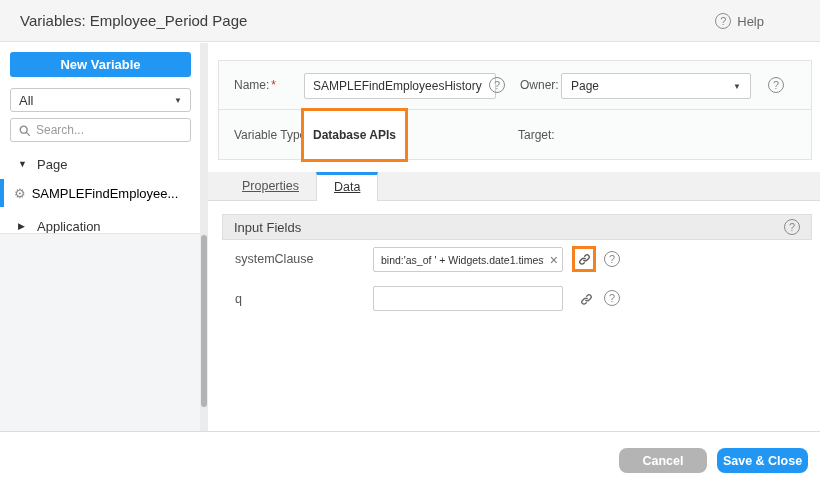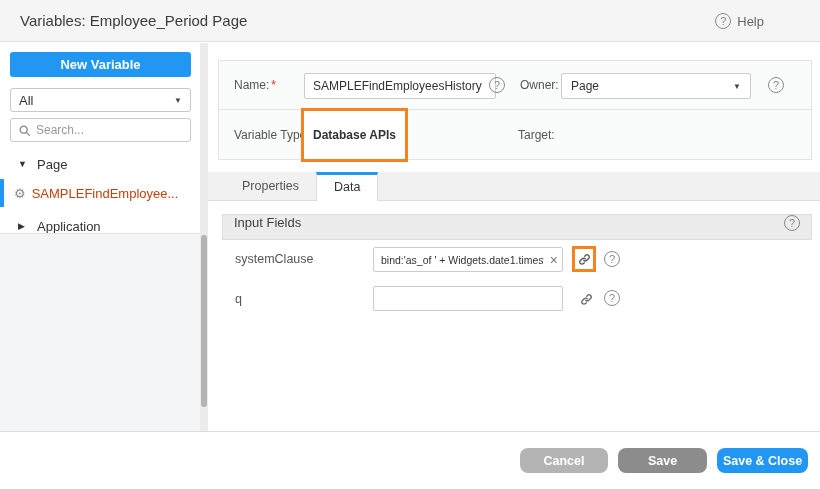--- a/index.html
+++ b/index.html
@@ -43,21 +43,21 @@
   .searchbox input {
     border:none; outline:none; width:100%; font-size:12px; color:#333;
     font-family:"Liberation Sans",sans-serif; background:transparent;
   }
   .searchbox input::placeholder { color:#9a9a9a; }
   .tree-row { position:absolute; left:0; width:200px; display:flex; align-items:center; font-size:13px; color:#333; cursor:pointer; }
   .tree-page { top:108px; height:26px; padding-left:18px; gap:9px; }
   .tree-sel  { top:136px; height:28px; padding-left:14px; gap:6px; }
   .tree-sel .selbar { position:absolute; left:0; top:0; width:4px; height:28px; background:#2196f3; }
   .tree-sel .gear { color:#8a8a8a; font-size:13px; }
-  .tree-sel .lbl { color:#c2410c; }
+  .tree-sel .lbl { color:#000000; }
   .tree-app  { top:170px; height:26px; padding-left:18px; gap:9px; }
   .tree-caret { font-size:9px; color:#333; width:10px; }
   .side-divider { position:absolute; left:0; top:190px; width:200px; border-top:1px solid #e4e4e4; }
   .side-lower { position:absolute; left:0; top:191px; width:200px; height:197px; background:#f3f5f6; }
   
   .scroll-track { position:absolute; left:200px; top:43px; width:8px; height:388px; background:#ececec; }
   .scroll-thumb { position:absolute; left:201px; top:235px; width:6px; height:172px; background:#b3b3b3; border-radius:3px; }
   
   .main { position:absolute; left:208px; top:43px; width:664px; height:388px; background:#fff; }
   .form-panel {
@@ -85,32 +85,32 @@
     border:3px solid #f5821f; background:#fff; padding:17px 9px;
     font-size:12px; font-weight:bold; color:#333; white-space:nowrap;
   }
   
   .tabs {
     position:absolute; left:0; top:129px; width:612px; height:29px;
     background:#f1f1f1; border-bottom:1px solid #dcdcdc;
     display:flex; padding-left:17px;
   }
   .tab {
-    padding:0 17px; line-height:28px; font-size:12.5px; color:#555; cursor:pointer;
+    padding:0 17px; line-height:28px; font-size:12.5px; color:#555; cursor:pointer;text-decoration:underline;
   }
   .tab.active {
     background:#fff; color:#333;
     border-top:3px solid #2196f3; border-left:1px solid #dcdcdc; border-right:1px solid #dcdcdc;
     line-height:25px; margin-bottom:-1px; height:29px;
   }
   
   .section-hdr {
     position:absolute; left:14px; top:171px; width:590px; height:26px;
     background:#ececec; border:1px solid #dddddd;
-    display:flex; justify-content:space-between;
+    display:flex; align-items:center; justify-content:space-between;
     padding:0 11px; font-size:13px; color:#3f3f3f;
   }
   .fld-label { position:absolute; font-size:12.5px; color:#555; }
   .fld-wrap { position:absolute; width:190px; height:25px; }
   .fld-wrap input {
     width:100%; height:100%; border:1px solid #ccc; border-radius:2px;
     padding:0 18px 0 7px; font-size:10.5px; color:#333; outline:none;
     font-family:"Liberation Sans",sans-serif; background:#fff;
   }
   .clear-x {
@@ -250,17 +250,16 @@
         <path d="M10.6 13.4a4 4 0 0 0 5.7 0l3.2-3.2a4 4 0 1 0-5.7-5.7l-1.4 1.4"></path>
         <path d="M13.4 10.6a4 4 0 0 0-5.7 0l-3.2 3.2a4 4 0 1 0 5.7 5.7l1.4-1.4"></path>
       </svg>
     </div>
     <span class="qmark" style="position:absolute; left:396px; top:247px;">?</span>
 
   </div>
 
   <div class="footer">
     <button class="btn btn-cancel">Cancel</button>
-    <button class="btn btn-save">Save</button>
     <button class="btn btn-saveclose">Save &amp; Close</button>
   </div>
 
 </div>
 
 </body></html>

